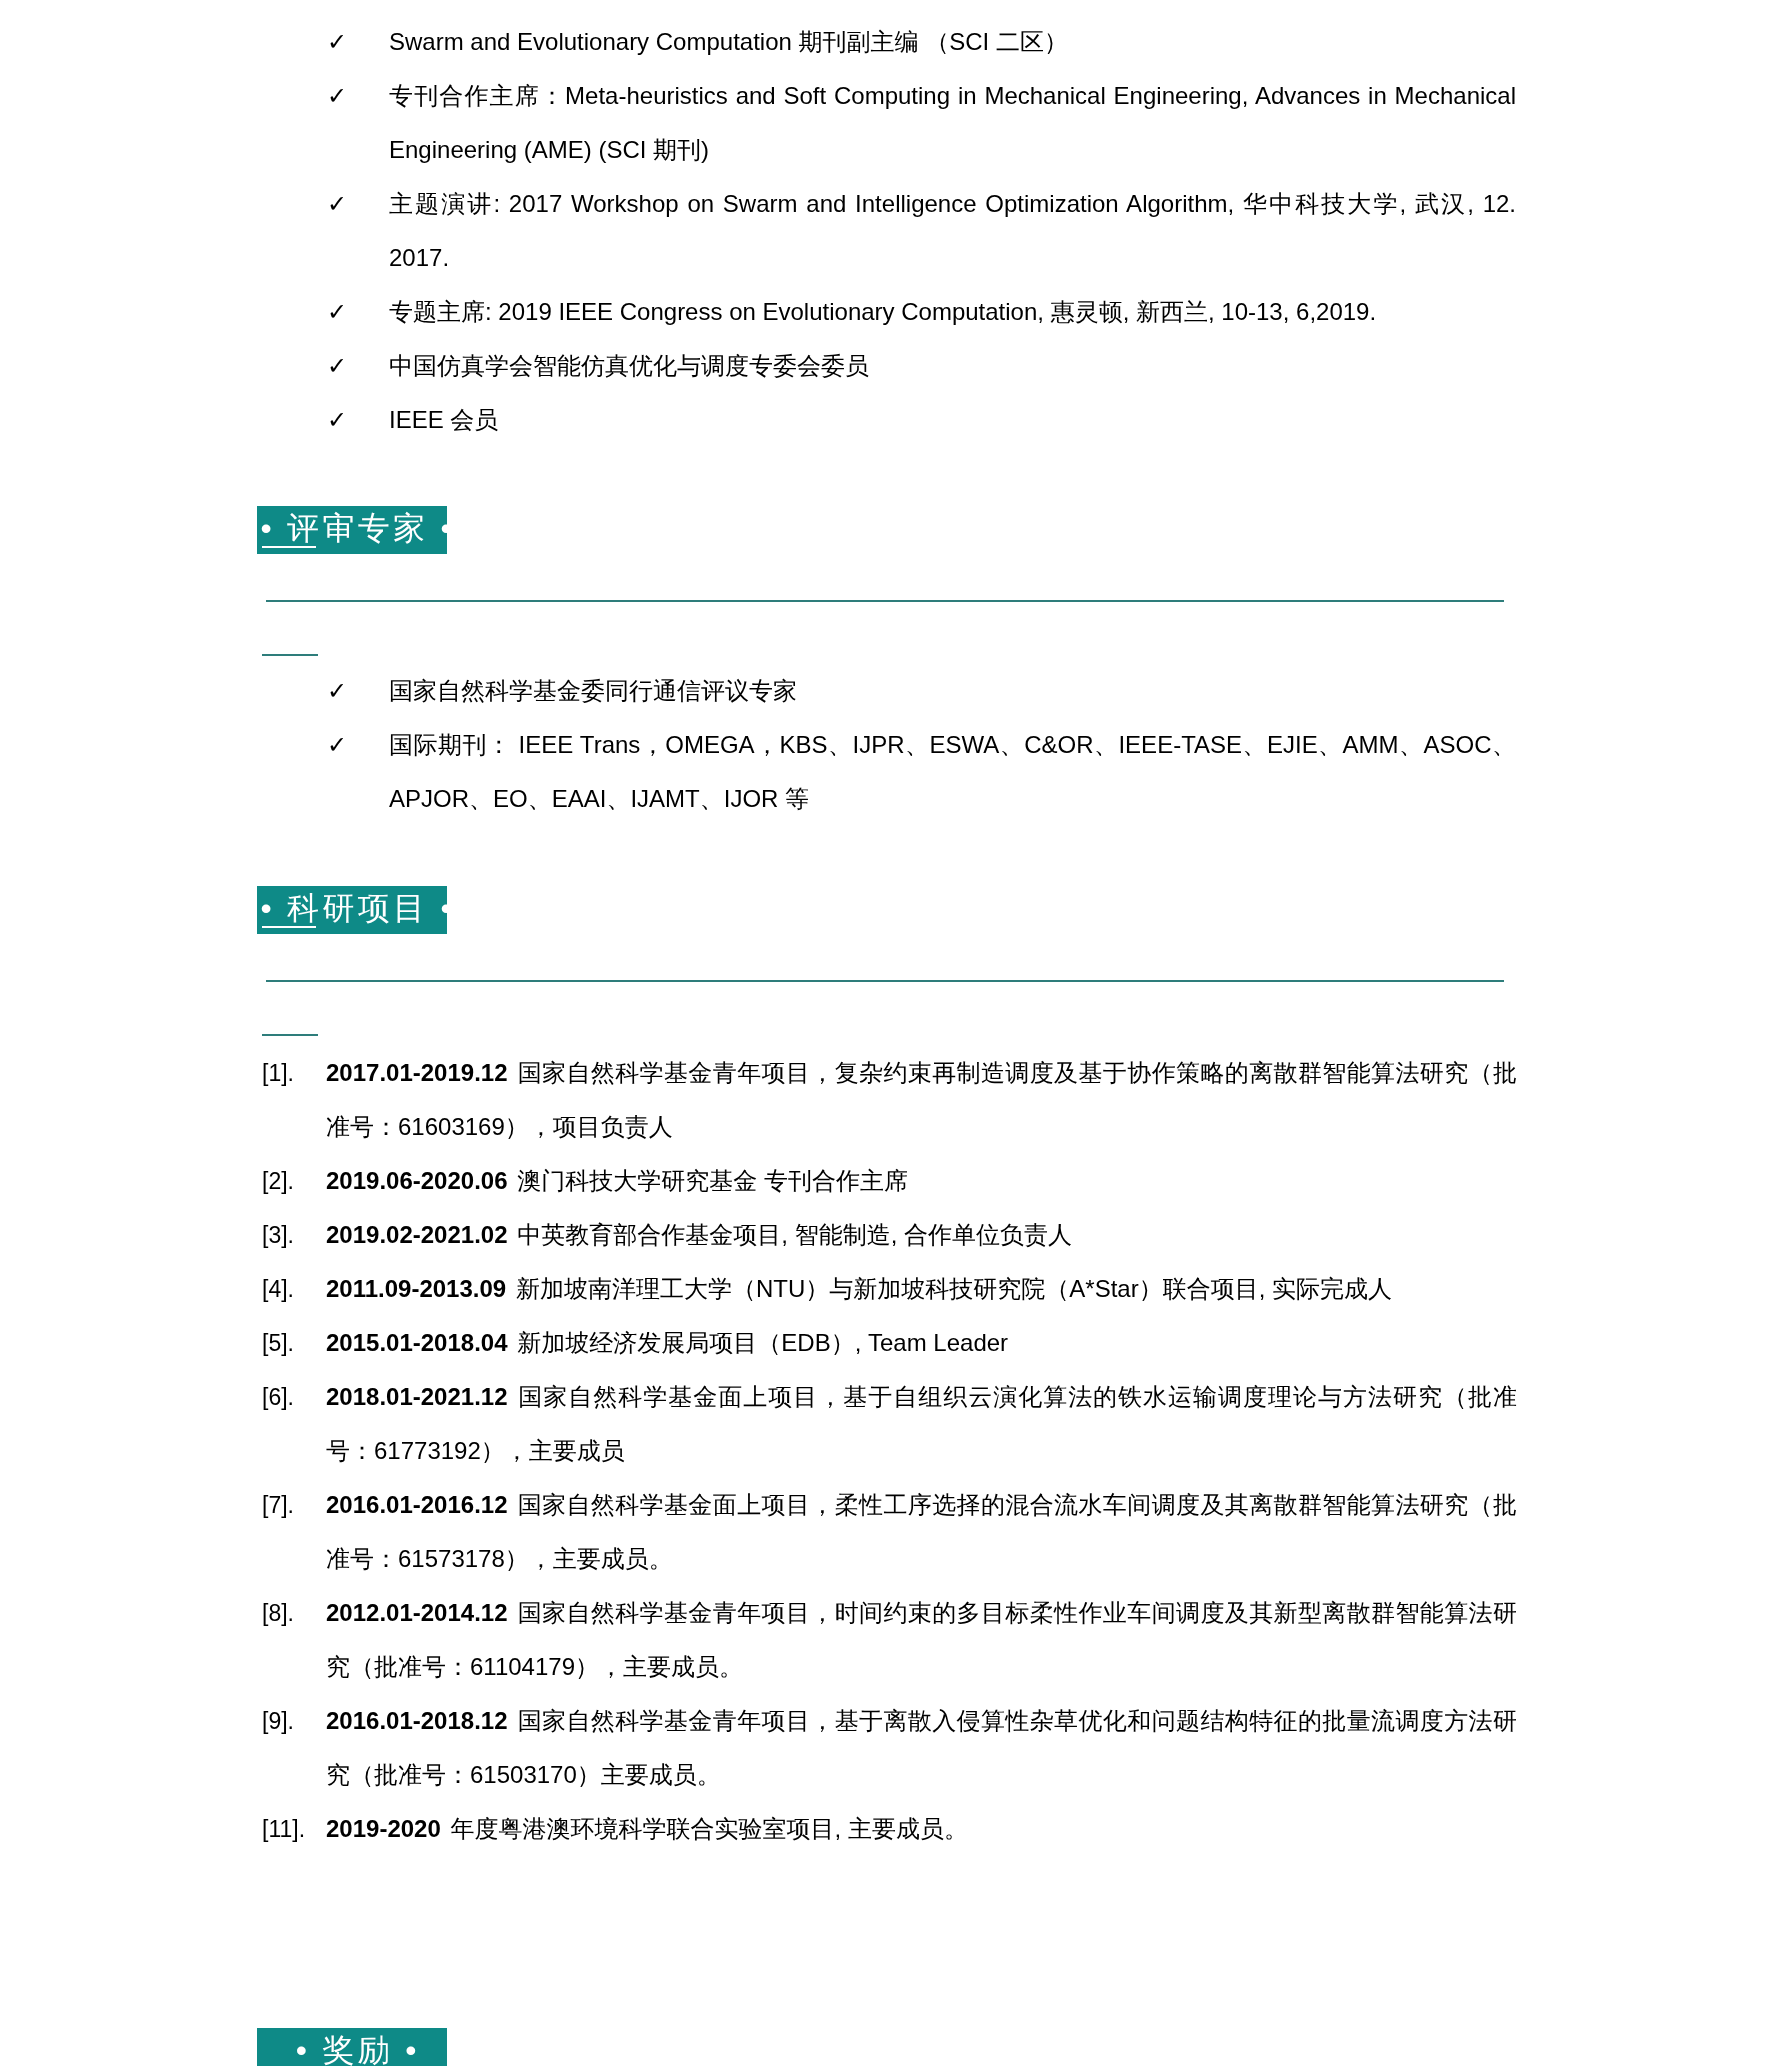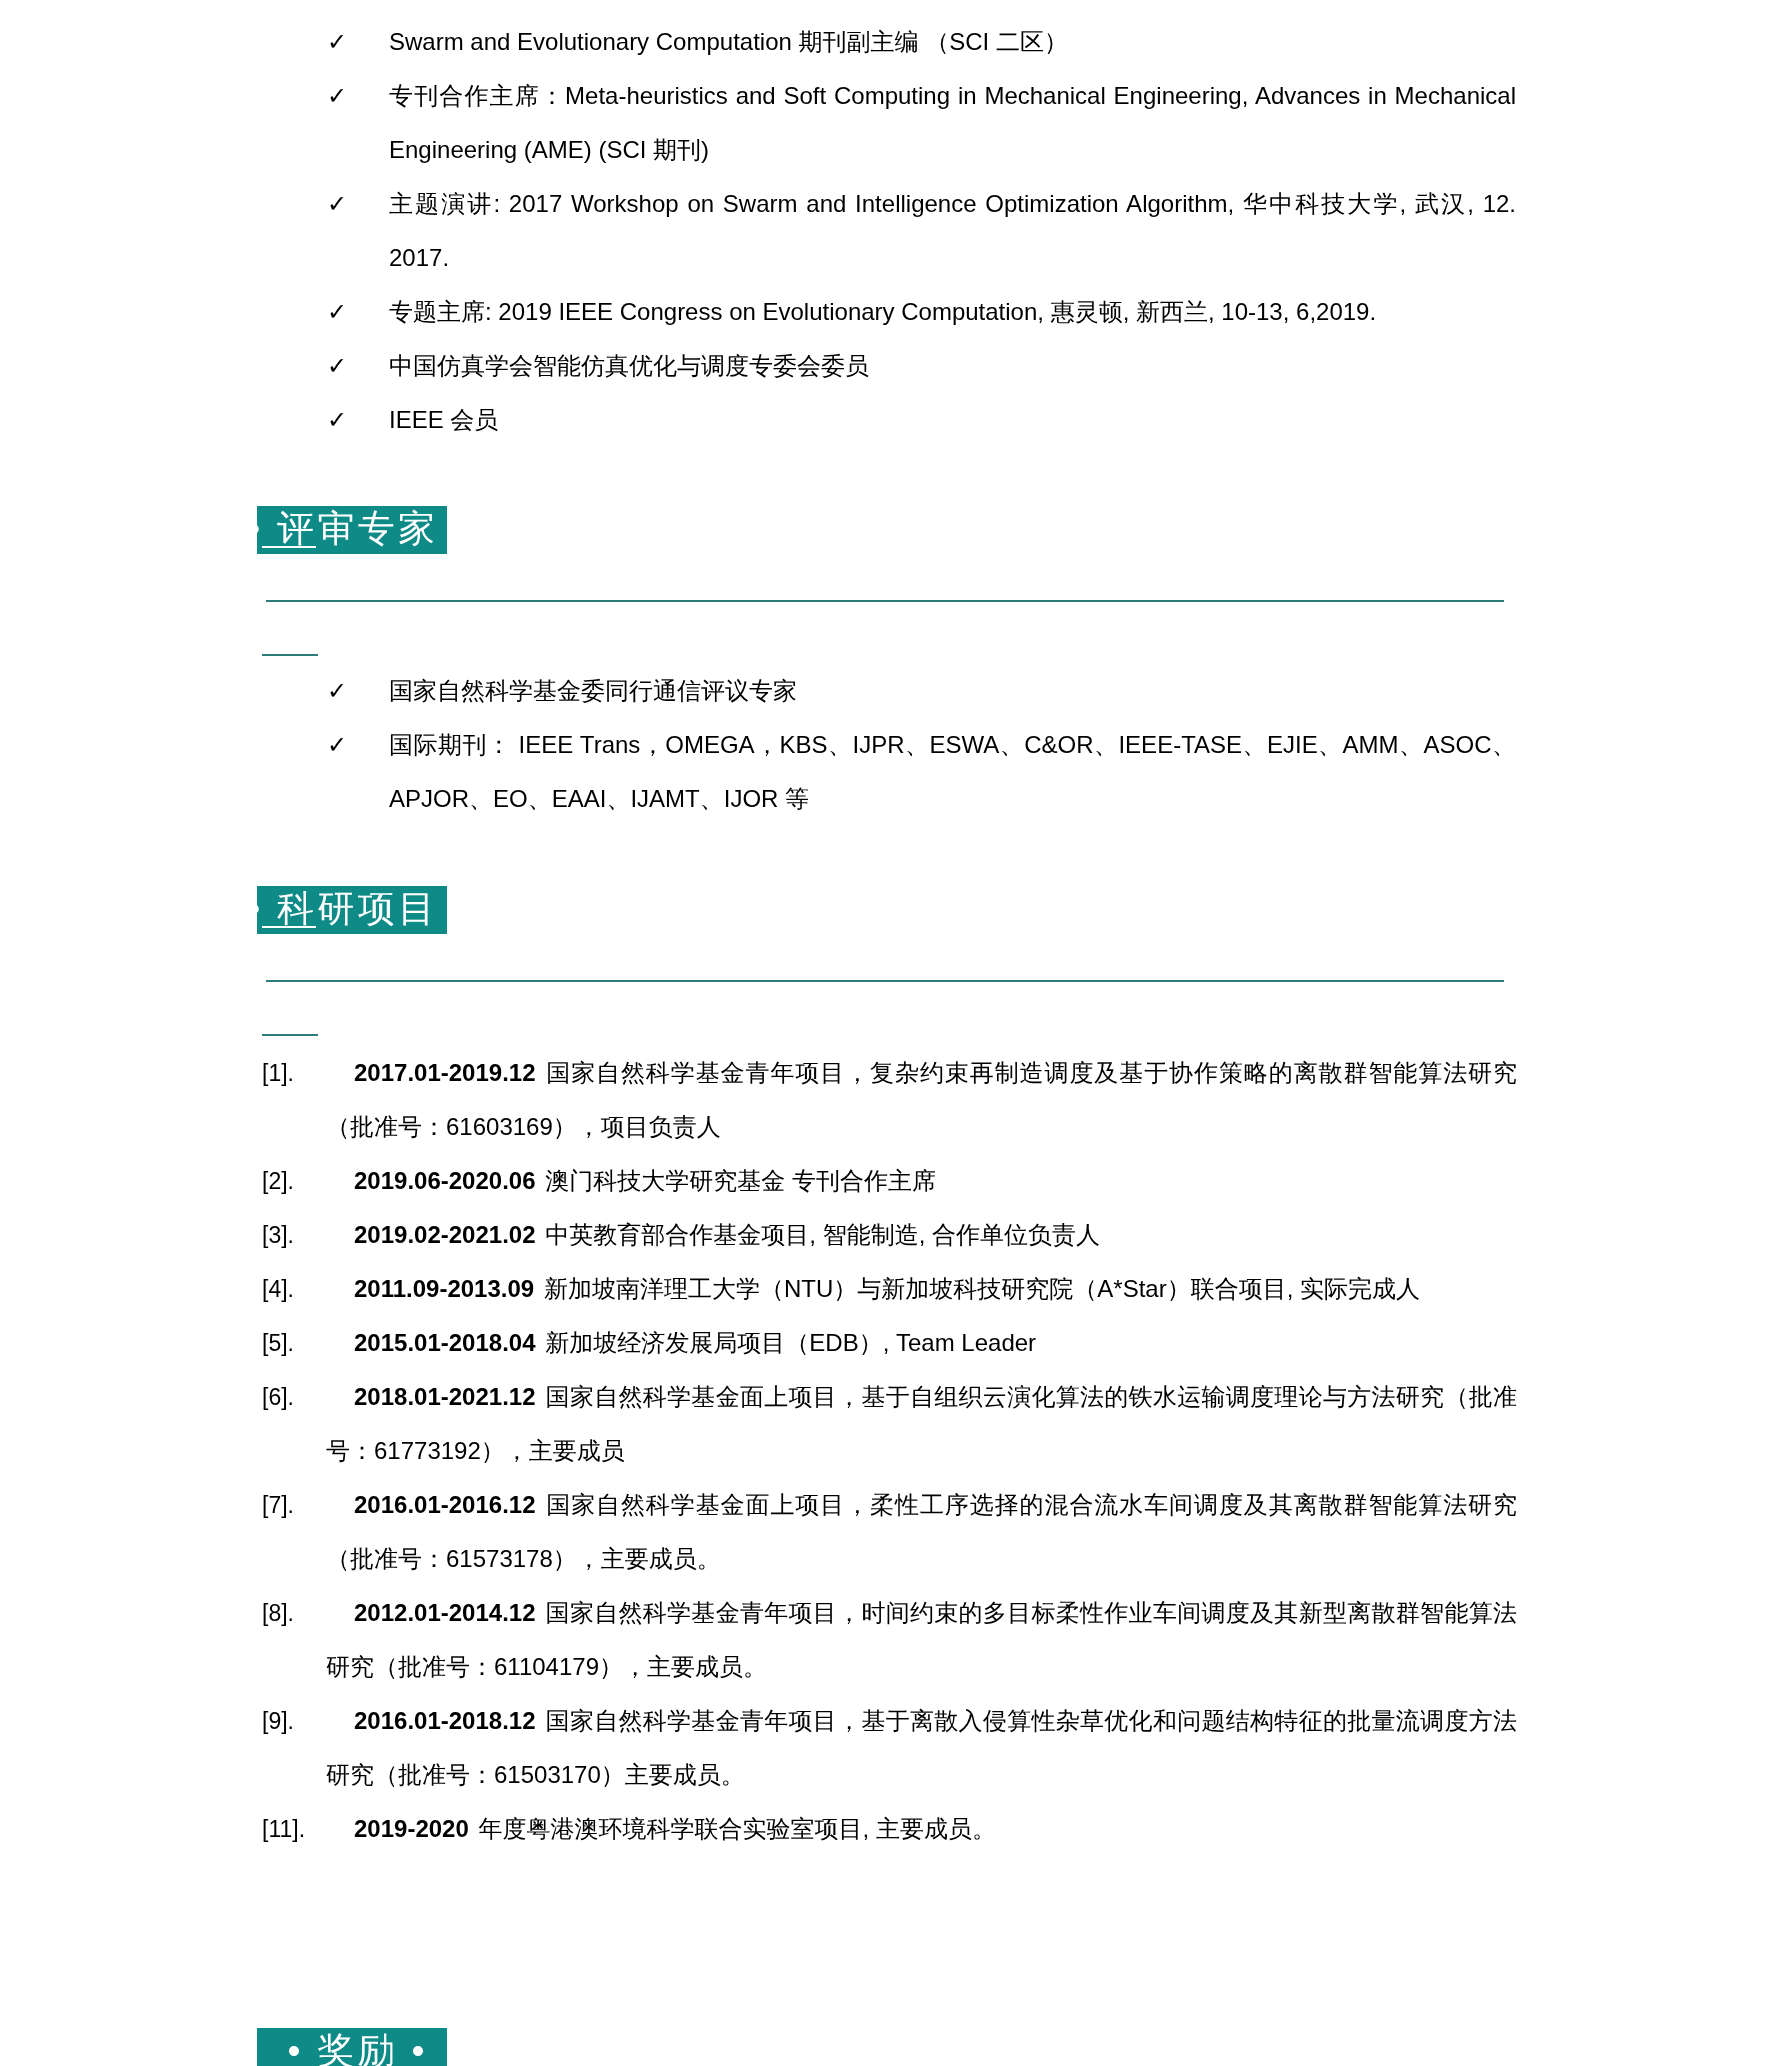--- a/index.html
+++ b/index.html
@@ -11,41 +11,41 @@
   .checklist{list-style:none;margin:0;padding:0;position:absolute;left:266px;width:1250px;
     font-size:24px;line-height:54px;}
   .checklist li{position:relative;padding-left:123px;text-align:justify;}
   .checklist .check{position:absolute;left:61px;top:0;font-size:24px;}
   .pos-list1{top:14.7px;}
   .pos-list2{top:664px;}
   
   .sec-header{position:absolute;left:257px;width:190px;height:48px;
     background:var(--theme-accent,#0e8a87);}
   .hdr-text{position:absolute;left:53%;top:47%;transform:translate(-50%,-50%);
-    white-space:nowrap;color:var(--theme-header_text,#ffffff);font-size:37px;letter-spacing:3.3px;}
+    white-space:nowrap;color:var(--theme-header_text,#ffffff);font-size:32px;letter-spacing:3.3px;}
   .hdr-underline{position:absolute;left:5.4px;bottom:6px;width:54px;height:2.2px;
     background:var(--theme-header_text,#ffffff);}
   .pos-h1{top:506px;}
   .pos-h2{top:886px;}
   .pos-h3{top:2028px;}
   
   .hr-long{position:absolute;left:266px;width:1238px;height:1.6px;
     background:var(--theme-line,#2e7d7b);}
   .hr-short{position:absolute;left:262px;width:56px;height:1.6px;
     background:var(--theme-line,#2e7d7b);}
   .pos-hr1{top:600px;}
   .pos-hr2{top:980px;}
   .pos-hs1{top:654px;}
   .pos-hs2{top:1034px;}
   
   .projects{list-style:none;margin:0;padding:0;position:absolute;left:262px;top:1046px;
     width:1255px;font-size:24px;line-height:54px;}
   .projects li{position:relative;padding-left:64px;text-align:justify;}
   .plabel{position:absolute;left:0;top:0;font-size:23px;}
-  .pdate{font-weight:bold;margin-right:9.8px;margin-left:28px;}
+  .pdate{font-weight:bold;margin-right:9.8px;}
 </style>
 </head>
 <body>
 
 <div id="page">
 
   <ul class="checklist pos-list1">
     <li><span class="check">✓</span><span>Swarm and Evolutionary Computation 期刊副主编 （SCI 二区）</span></li>
     <li><span class="check">✓</span><span>专刊合作主席：Meta-heuristics and Soft Computing in Mechanical Engineering, Advances in Mechanical Engineering (AME) (SCI 期刊)</span></li>
     <li><span class="check">✓</span><span>主题演讲: 2017 Workshop on Swarm and Intelligence Optimization Algorithm, 华中科技大学, 武汉, 12. 2017.</span></li>

